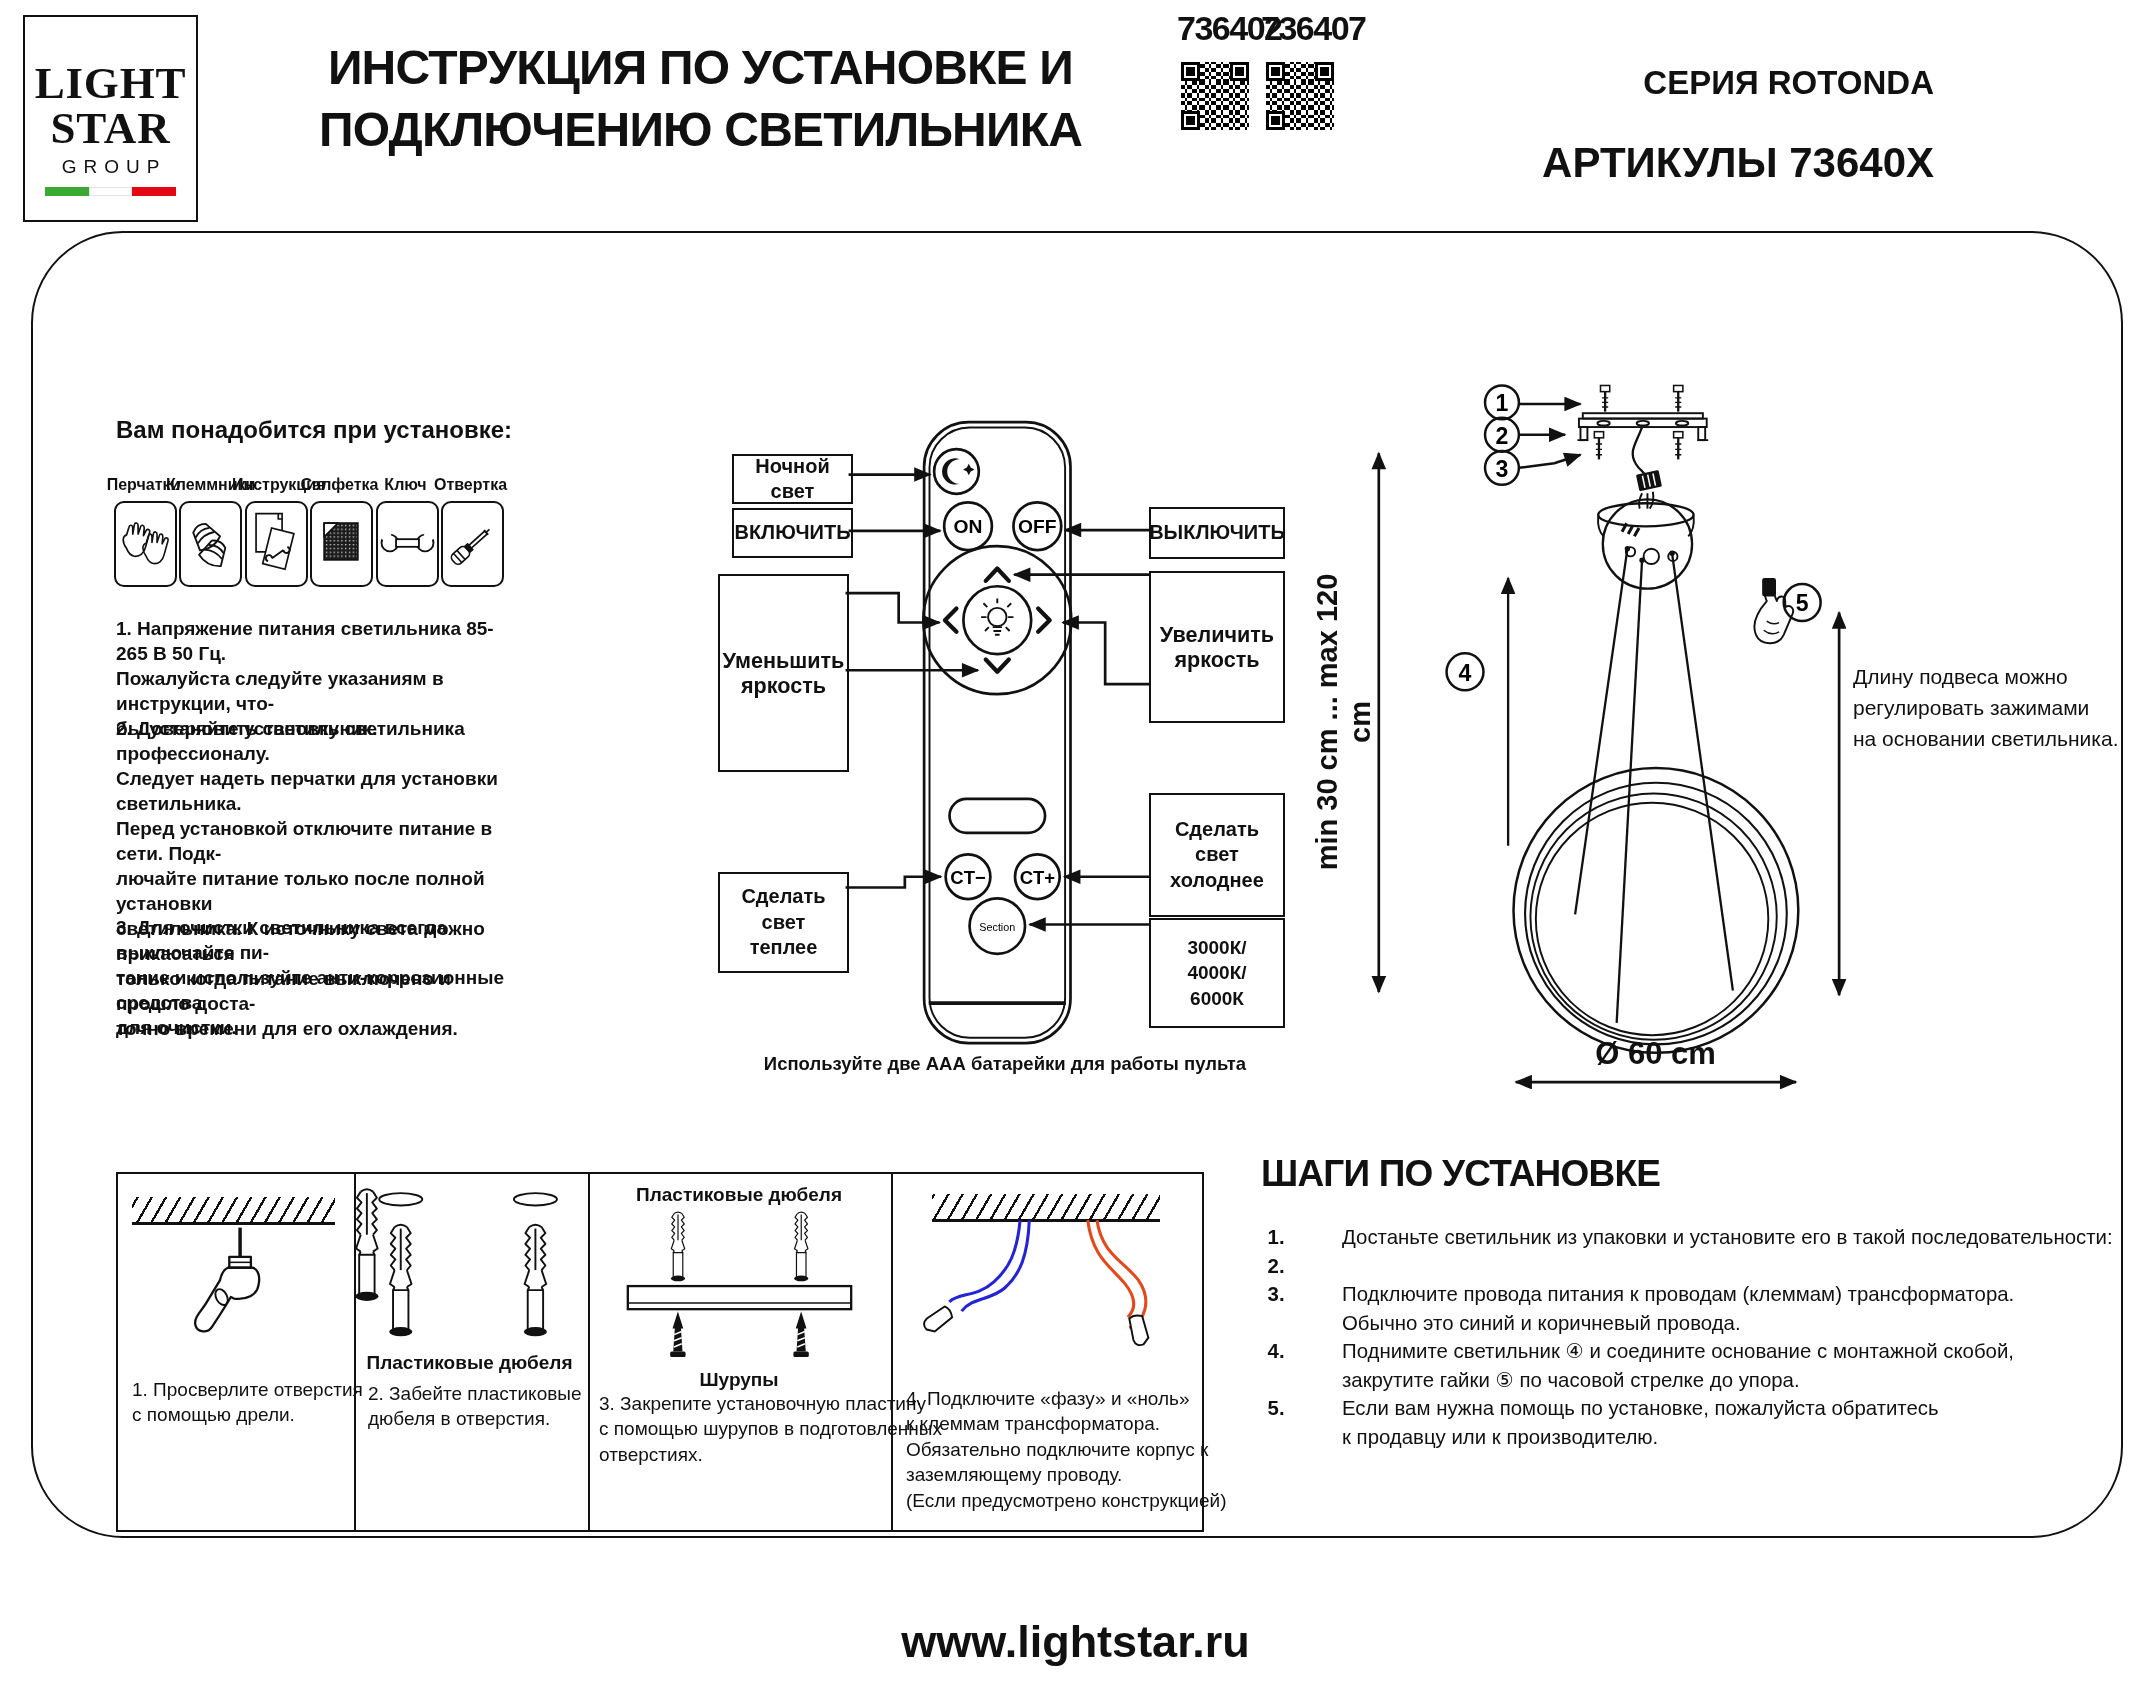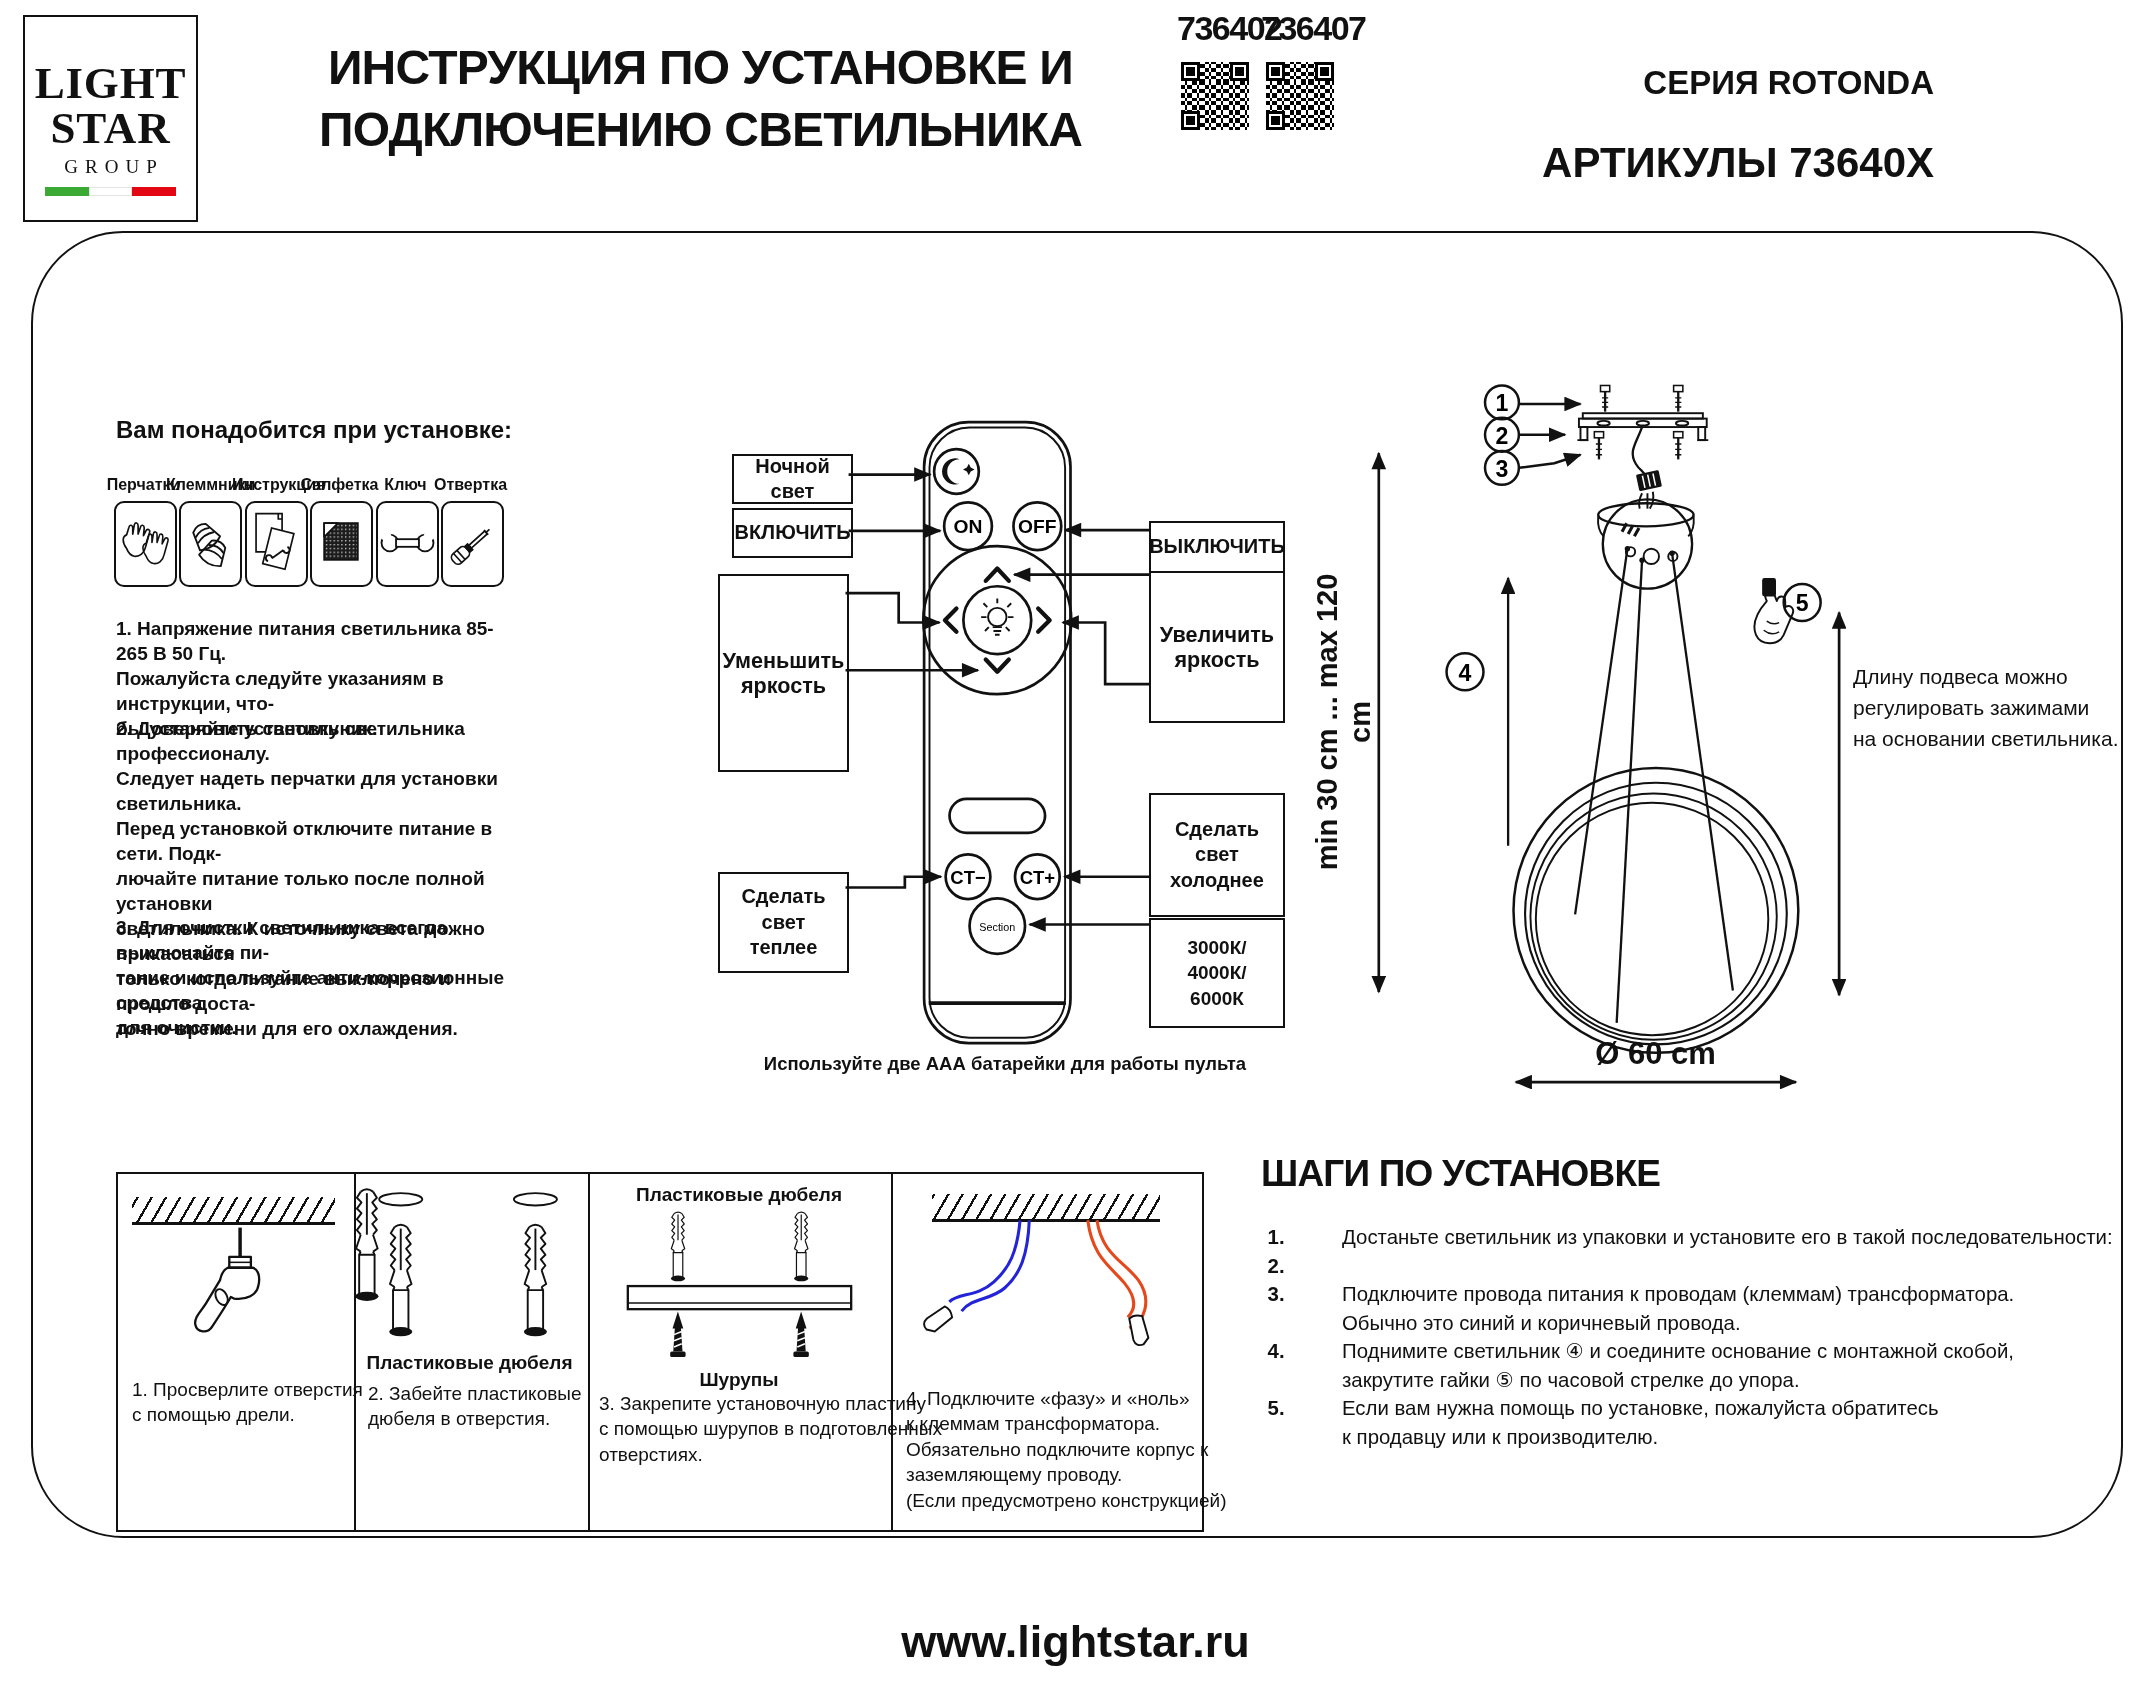--- a/index.html
+++ b/index.html
@@ -7,21 +7,21 @@
     width:2151px;height:1700px;position:relative;background:#fff;color:#111;
     font-family:"Liberation Sans","DejaVu Sans",sans-serif;overflow:hidden;
   }
   .abs{position:absolute;}
   .ml{white-space:pre-line;}
   .ctr{display:flex;align-items:center;justify-content:center;text-align:center;}
   
   .logo-box{left:23px;top:15.4px;width:171px;height:203px;border:2.3px solid #111;text-align:center;}
   .logo-word{font-family:"Liberation Serif","DejaVu Serif",serif;font-weight:700;font-size:45px;line-height:43px;letter-spacing:0.8px;margin-top:1.5px;}
   .logo-word:first-child{margin-top:45px;}
-  .logo-group{font-family:Liberation Serif, serif;font-size:19px;letter-spacing:7px;margin-top:6.2px;margin-left:7px;}
+  .logo-group{font-family:Liberation Sans, sans-serif;font-size:19px;letter-spacing:7px;margin-top:6.2px;margin-left:7px;}
   .flag{display:flex;width:131px;height:8.5px;margin:9.2px auto 0 auto;}
   .flag span{flex:1;height:100%;}
   .doc-title{left:246px;top:37px;width:909px;text-align:center;font-size:48px;font-weight:800;letter-spacing:-0.8px;line-height:1.3;}
   .qr-num{width:77px;text-align:center;font-size:34px;font-weight:700;letter-spacing:-1.5px;top:9.2px;}
   .qr{width:68px;height:68px;top:62px;position:absolute;
       background:
        repeating-linear-gradient(90deg,#000 0 3.9px,#fff 3.9px 6.2px,#000 6.2px 10.8px,#fff 10.8px 16px,#000 16px 18.5px,#fff 18.5px 24px),
        repeating-linear-gradient(0deg,#000 0 3.1px,#fff 3.1px 7px,#000 7px 11.6px,#fff 11.6px 15.4px,#000 15.4px 20px,#fff 20px 25.4px);
       background-blend-mode:difference;}
   .finder{position:absolute;width:13px;height:13px;border:3.9px solid #000;background:#fff;}
@@ -258,21 +258,21 @@
   </g>
 </svg>
 
 <div class="abs rbox ctr" style="left:732px;top:454px;width:117px;height:46px">Ночной свет</div>
 <div class="abs rbox ctr" style="left:732px;top:508px;width:117px;height:46px">ВКЛЮЧИТЬ</div>
 <div class="abs rbox ctr ml" style="left:718px;top:574px;width:127px;height:194px;font-size:21.6px">Уменьшить
 яркость</div>
 <div class="abs rbox ctr ml" style="left:718px;top:872px;width:127px;height:97px">Сделать
 свет
 теплее</div>
-<div class="abs rbox ctr" style="left:1149px;top:521px;width:132px;height:48px">ВЫКЛЮЧИТЬ</div>
+<div class="abs rbox ctr" style="left:1149px;top:507px;width:132px;height:48px">ВЫКЛЮЧИТЬ</div>
 <div class="abs rbox ctr ml" style="left:1149px;top:571px;width:132px;height:148px;font-size:21.6px">Увеличить
 яркость</div>
 <div class="abs rbox ctr ml" style="left:1149px;top:793px;width:132px;height:120px">Сделать
 свет
 холоднее</div>
 <div class="abs rbox ctr ml" style="left:1149px;top:918px;width:132px;height:106px;font-size:19px">3000К/
 4000К/
 6000К</div>
 
 <div class="abs battery-note">Используйте две ААА батарейки для работы пульта</div>

